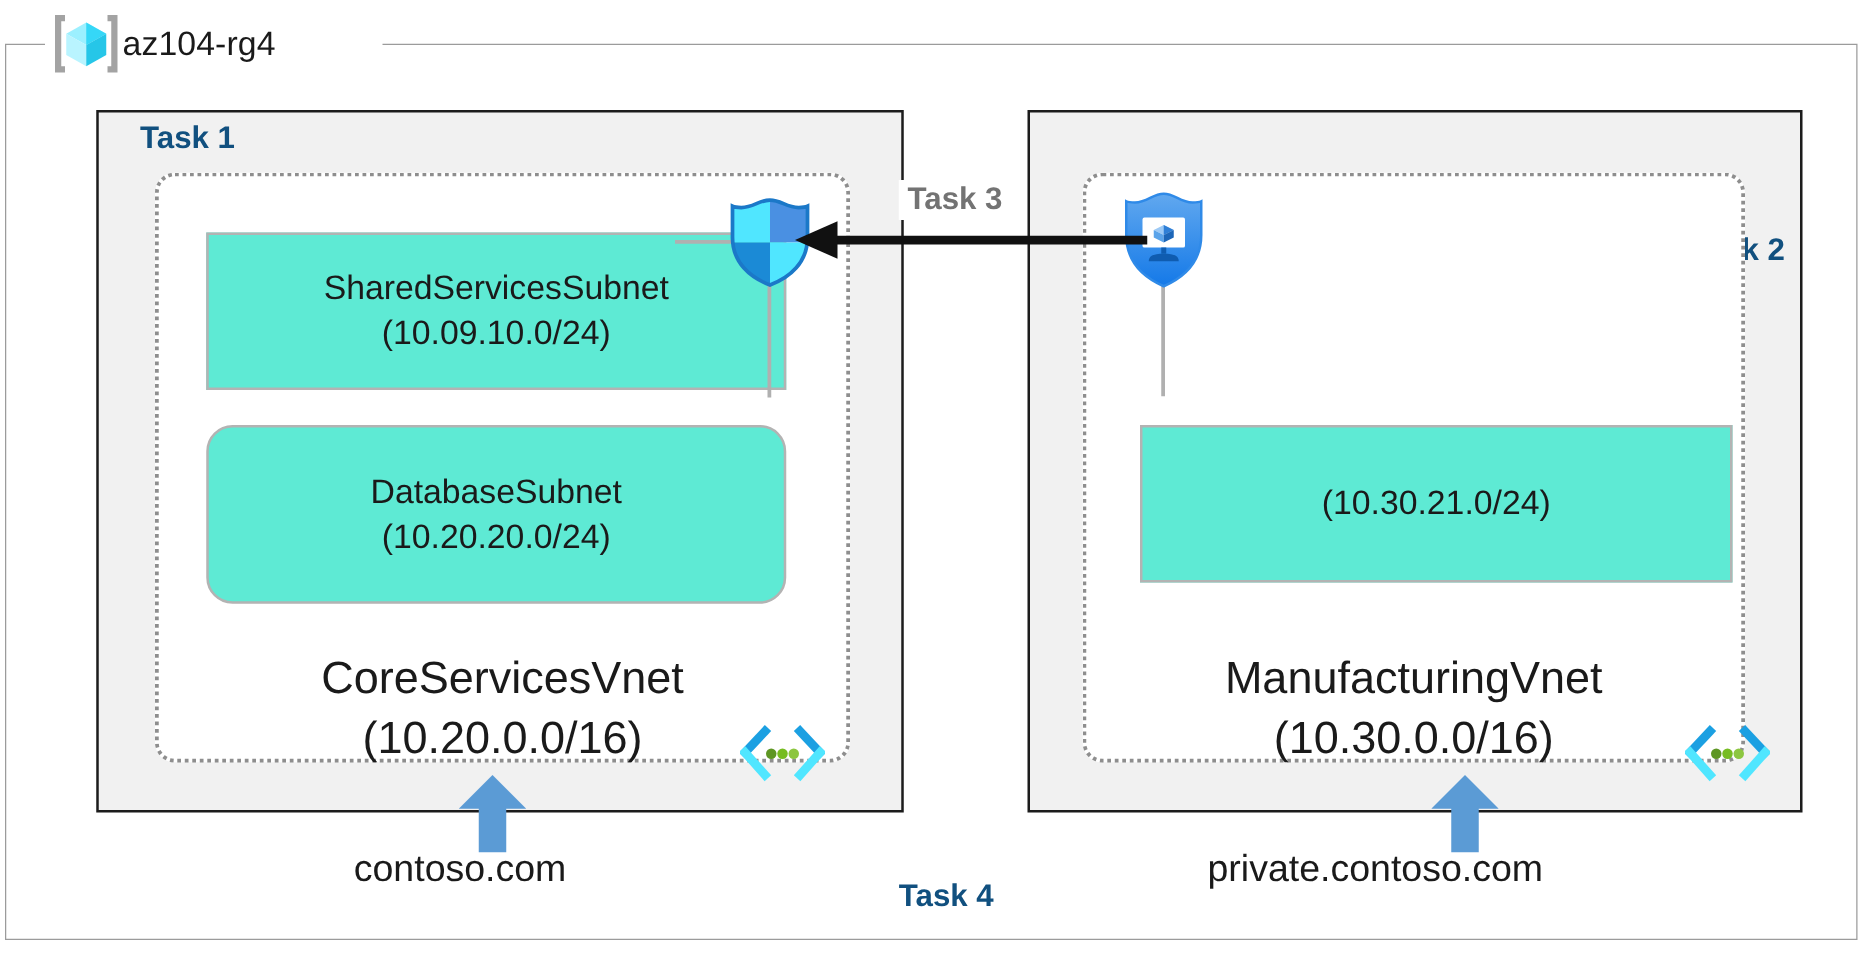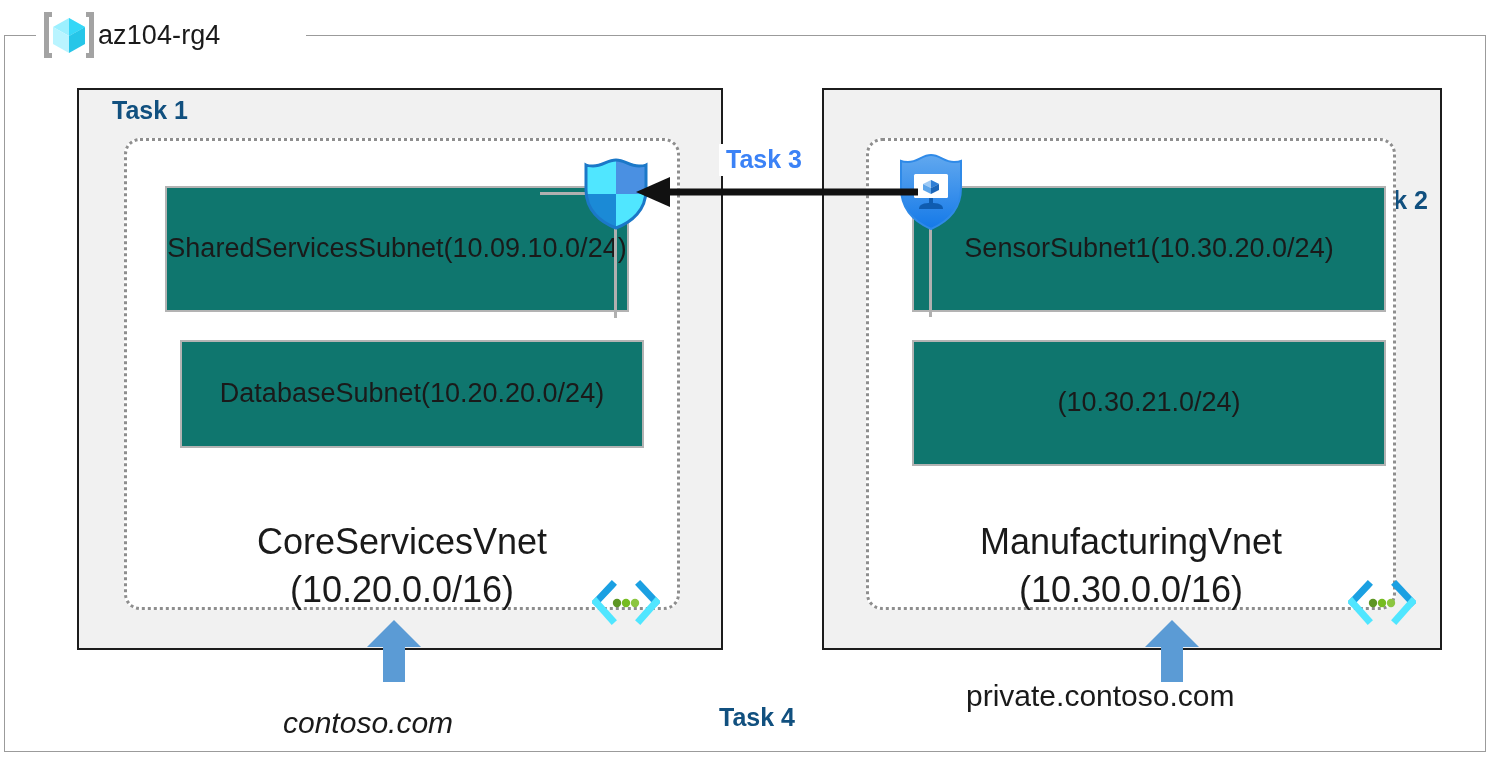--- a/index.html
+++ b/index.html
@@ -105,32 +105,32 @@
     white-space: nowrap;
   }
   #caption-core { left: 124px; top: 518px; width: 556px; }
   #caption-mfg  { left: 866px; top: 518px; width: 530px; }
 
   
   .subnet-box {
     position: absolute;
     border: 2px solid #b3b3b3;
     box-sizing: border-box;
-    background: #0f766e;
+    background: #5eead4;
     display: flex;
-    flex-direction: row;
+    flex-direction: column;
     align-items: center;
     justify-content: center;
     font-size: 27px;
     color: #1a1a1a;
     line-height: 1.32;
     white-space: nowrap;
   }
   #subnet-shared { left: 165px; top: 186px; width: 464px; height: 126px; }
-  #subnet-db     { left: 180px; top: 340px; width: 464px; height: 108px; }
+  #subnet-db     { left: 165px; top: 340px; width: 464px; height: 143px; border-radius: 21px; }
   #subnet-s1     { left: 912px; top: 186px; width: 474px; height: 126px; }
   #subnet-s2     { left: 912px; top: 340px; width: 474px; height: 126px; }
 
   
   .icon-shield-plain {
     position: absolute;
     left: 583px;
     top: 158px;
     width: 66px;
     height: 72px;
@@ -185,21 +185,21 @@
     z-index: 7;
   }
   .task3-label {
     position: absolute;
     left: 719px;
     top: 144px;
     padding: 1px 7px 2px 7px;
     background: #ffffff;
     font-size: 25px;
     font-weight: bold;
-    color: #3b82f6;
+    color: #737373;
     white-space: nowrap;
     z-index: 8;
   }
 
   
   .brackets-icon {
     position: absolute;
     width: 68px;
     height: 48px;
     z-index: 6;
@@ -216,21 +216,21 @@
   }
   #uparrow-left  { left: 367px;  top: 620px; }
   #uparrow-right { left: 1145px; top: 620px; }
 
   .dns-label {
     position: absolute;
     font-size: 30px;
     color: #1a1a1a;
     white-space: nowrap;
   }
-  #dns-left  { left: 283px; top: 706px; font-style: italic; }
+  #dns-left  { left: 283px; top: 679px; }
   #dns-right { left: 966px; top: 679px; }
 
   .task4-label {
     position: absolute;
     left: 719px;
     top: 683px;
     font-size: 25px;
     font-weight: bold;
     color: #11507f;
     white-space: nowrap;
@@ -299,24 +299,20 @@
       <circle cx="43" cy="23" r="4.2" fill="#8cc640"></circle>
     </svg>
   </span>
 
   <div class="task-panel" id="panel-task2">
     <div class="task-label" id="label-task2">Task 2</div>
   </div>
 
   <div class="vnet-box" id="vnet-mfg"></div>
 
-  <div class="subnet-box" id="subnet-s1">
-    <span>SensorSubnet1</span>
-    <span>(10.30.20.0/24)</span>
-  </div>
 
   <div class="subnet-box" id="subnet-s2">
     <span>(10.30.21.0/24)</span>
   </div>
 
   <div class="vnet-caption" id="caption-mfg">
     <div>ManufacturingVnet</div>
     <div>(10.30.0.0/16)</div>
   </div>
 

